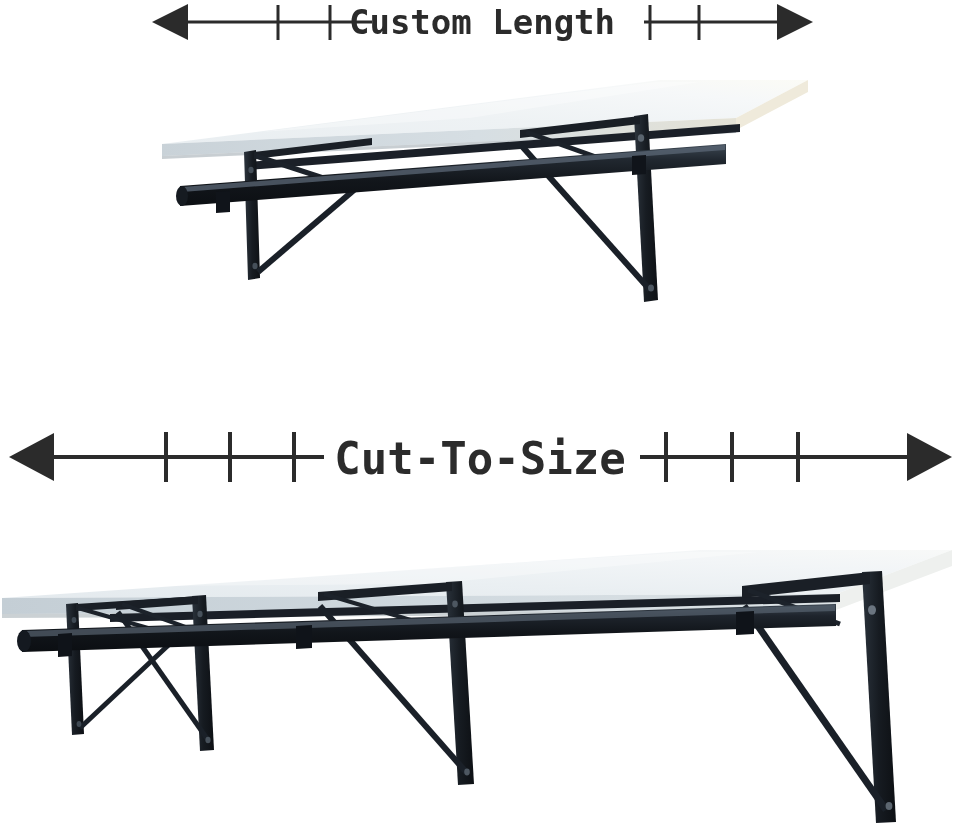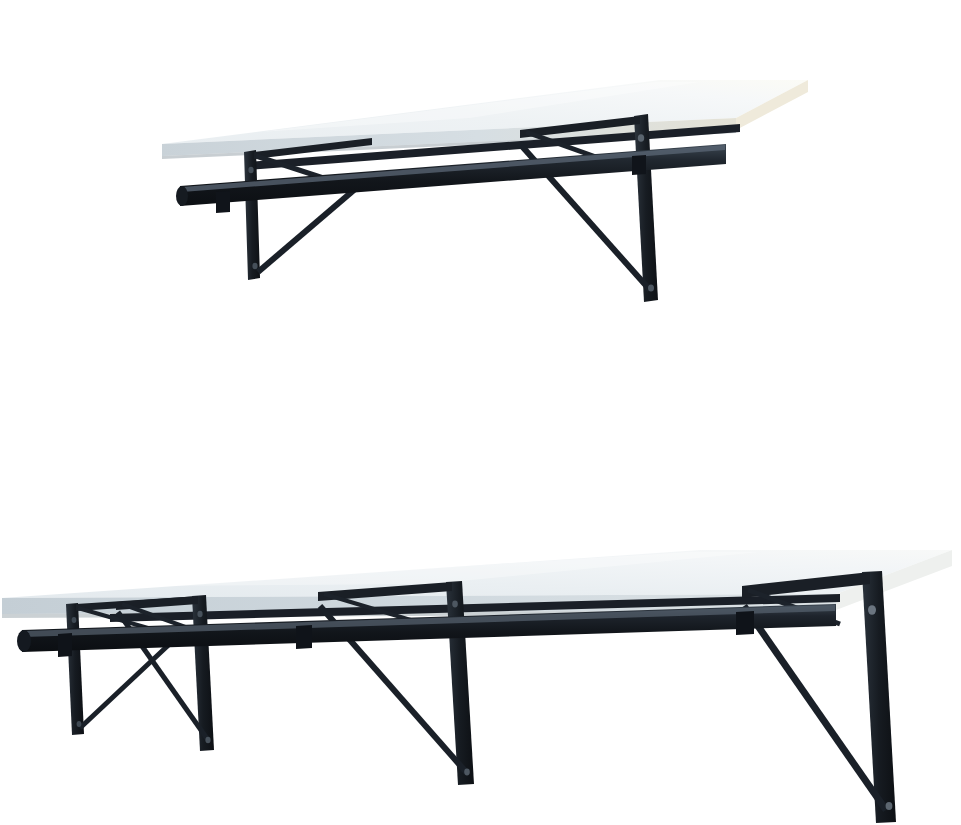--- a/index.html
+++ b/index.html
@@ -36,20 +36,41 @@
     position: absolute;
     overflow: visible;
   }
   .product svg { display: block; overflow: visible; }
 </style>
 </head>
 <body>
 
 <div id="stage">
 
+  <div class="dim-row" id="dim-custom-length" style="left:150px; top:0px; width:665px; height:46px;">
+
+    <svg class="dim-svg" width="665" height="46" viewBox="0 0 665 46">
+
+      <polygon points="2,22 38,4 38,40" fill="#2b2b2b"></polygon>
+
+      <line x1="36" y1="22" x2="222" y2="22" stroke="#2b2b2b" stroke-width="3"></line>
+
+      <line x1="128" y1="5" x2="128" y2="40" stroke="#2b2b2b" stroke-width="3"></line>
+      <line x1="180" y1="5" x2="180" y2="40" stroke="#2b2b2b" stroke-width="3"></line>
+
+      <text x="332" y="22" text-anchor="middle" dominant-baseline="central" font-family="'DejaVu Sans Mono','Liberation Mono',monospace" font-size="34" font-weight="bold" fill="#2b2b2b">Custom Length</text>
+
+      <line x1="494" y1="22" x2="640" y2="22" stroke="#2b2b2b" stroke-width="3"></line>
+
+      <line x1="500" y1="5" x2="500" y2="40" stroke="#2b2b2b" stroke-width="3"></line>
+      <line x1="549" y1="5" x2="549" y2="40" stroke="#2b2b2b" stroke-width="3"></line>
+
+      <polygon points="663,22 627,4 627,40" fill="#2b2b2b"></polygon>
+    </svg>
+  </div>
 
   <div class="product" id="product-custom-length" style="left:140px; top:66px; width:700px; height:260px;">
 
     <svg width="700" height="260" viewBox="0 0 700 260">
       <defs>
         <linearGradient id="boardTop1" x1="0" y1="1" x2="1" y2="0">
           <stop offset="0%" stop-color="#e9eef1"></stop>
           <stop offset="45%" stop-color="#eef2f4"></stop>
           <stop offset="80%" stop-color="#f6f8f9"></stop>
           <stop offset="100%" stop-color="#fbfbf6"></stop>
@@ -122,20 +143,43 @@
         <polygon points="42,121 585,79 585,84 42,126" fill="#5b6775" opacity="0.75"></polygon>
 
         <ellipse cx="42" cy="130" rx="6" ry="10" fill="#161b21"></ellipse>
 
         <polygon points="76,126 90,125 90,146 76,147" fill="#10141a"></polygon>
         <polygon points="492,90 506,89 506,108 492,109" fill="#10141a"></polygon>
       </g>
     </svg>
   </div>
 
+  <div class="dim-row" id="dim-cut-to-size" style="left:6px; top:420px; width:949px; height:74px;">
+
+    <svg class="dim-svg" width="949" height="74" viewBox="0 0 949 74">
+
+      <polygon points="3,37 48,13 48,61" fill="#2b2b2b"></polygon>
+
+      <line x1="45" y1="37" x2="318" y2="37" stroke="#2b2b2b" stroke-width="4"></line>
+
+      <line x1="160" y1="12" x2="160" y2="62" stroke="#2b2b2b" stroke-width="4"></line>
+      <line x1="224" y1="12" x2="224" y2="62" stroke="#2b2b2b" stroke-width="4"></line>
+      <line x1="288" y1="12" x2="288" y2="62" stroke="#2b2b2b" stroke-width="4"></line>
+
+      <text x="474" y="38" text-anchor="middle" dominant-baseline="central" font-family="'DejaVu Sans Mono','Liberation Mono',monospace" font-size="44" font-weight="bold" fill="#2b2b2b">Cut-To-Size</text>
+
+      <line x1="634" y1="37" x2="912" y2="37" stroke="#2b2b2b" stroke-width="4"></line>
+
+      <line x1="660" y1="12" x2="660" y2="62" stroke="#2b2b2b" stroke-width="4"></line>
+      <line x1="726" y1="12" x2="726" y2="62" stroke="#2b2b2b" stroke-width="4"></line>
+      <line x1="792" y1="12" x2="792" y2="62" stroke="#2b2b2b" stroke-width="4"></line>
+
+      <polygon points="946,37 901,13 901,61" fill="#2b2b2b"></polygon>
+    </svg>
+  </div>
 
   <div class="product" id="product-cut-to-size" style="left:0px; top:528px; width:961px; height:297px;">
 
     <svg width="961" height="297" viewBox="0 0 961 297">
       <defs>
         <linearGradient id="boardTop2" x1="0" y1="1" x2="1" y2="0">
           <stop offset="0%" stop-color="#e4eaee"></stop>
           <stop offset="40%" stop-color="#eaeff2"></stop>
           <stop offset="75%" stop-color="#f2f5f7"></stop>
           <stop offset="100%" stop-color="#f8f9f8"></stop>

